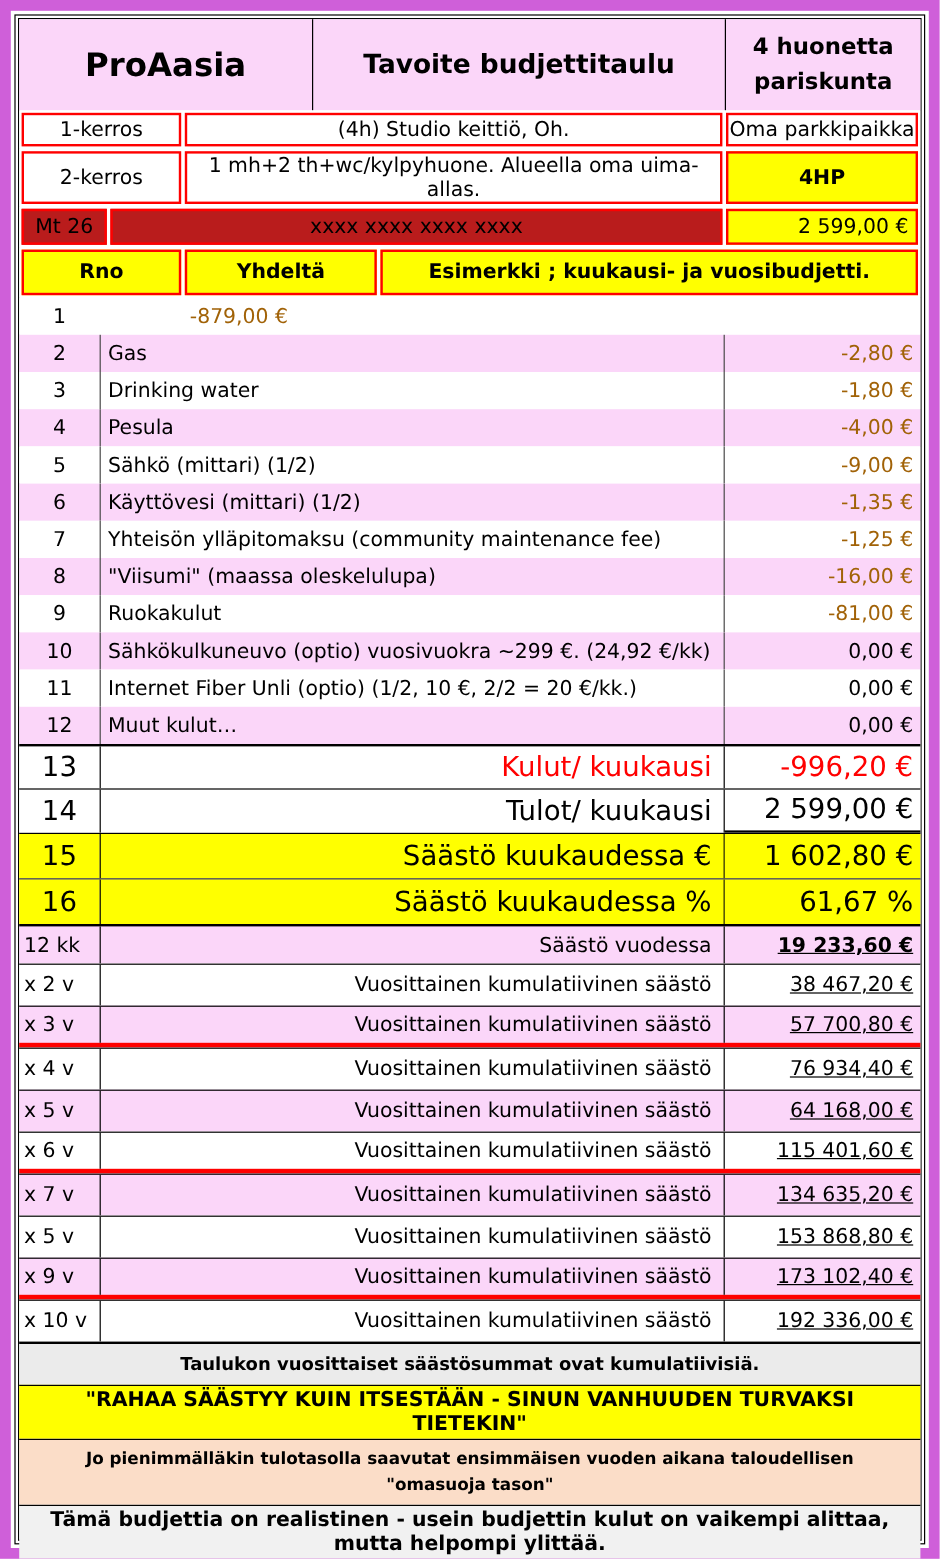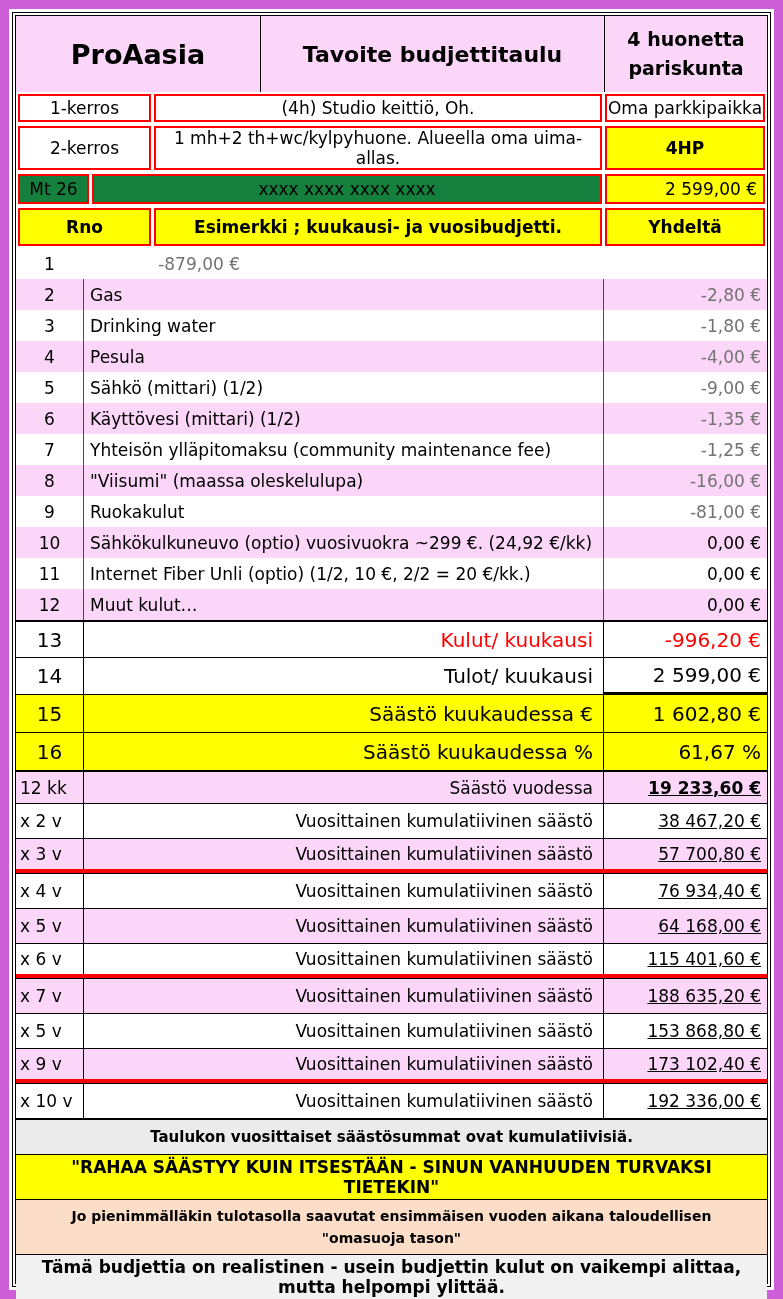--- a/index.html
+++ b/index.html
@@ -34,41 +34,41 @@
   .redrow .cell { border: 2px solid #FF0000; justify-content: center; text-align: center; font-size: 17px; }
   .i-label { width: 133px; }
   .i-desc { flex: 1; }
   .i-val { width: 160px; font-size: 16px; }
   .info1 { flex: 0 0 32px; }
   .info2 { flex: 0 0 34px; }
   .bg-yellow { background: #FFFF00 !important; }
   .bold { font-weight: bold; }
 
   .mtrow { flex: 0 0 34px; }
-  .mtrow .cell { background: #15803d; }
+  .mtrow .cell { background: #b91c1c; }
   .m-label { width: 71px; }
   .m-desc { flex: 1; }
   .mtrow .i-val { justify-content: flex-end; padding-right: 6px; text-align: right; }
 
   .rnorow { flex: 0 0 42px; }
   .rnorow .cell { background: #FFFF00; font-weight: bold; }
   .r-label { width: 133px; font-size: 21px; }
   .r-desc { flex: 1; font-size: 23px; }
   .r-val { width: 160px; font-size: 18px; }
 
   
   .erow { flex: 0 0 31px; background: #fff; font-size: 17px; }
   .erow.alt { background: #FBD6F9; }
   .e-num { width: 67px; justify-content: center; }
   .e-desc { flex: 1; border-left: 1px solid #4a4a4a; border-right: 1px solid #4a4a4a; padding-left: 6px; }
   .e-val { width: 163px; justify-content: flex-end; padding-right: 6px; }
-  .neg { color: #737373; }
-
-  
-  .srow { background: #fff; font-size: 20px; border-top: 1px solid #000; }
+  .neg { color: #a16207; }
+
+  
+  .srow { background: #fff; font-size: 23px; border-top: 1px solid #000; }
   .s13 { flex: 0 0 37px; border-top: 2px solid #000; }
   .s14 { flex: 0 0 37px; }
   .s15, .s16 { flex: 0 0 38px; }
   .s15 .cell, .s16 .cell { background: #FFFF00; }
   .s-num { width: 67px; justify-content: center; }
   .s-desc { flex: 1; border-left: 1px solid #000; border-right: 1px solid #000; justify-content: flex-end; padding-right: 10px; }
   .s-val { width: 163px; justify-content: flex-end; padding-right: 6px; }
   .s14 .s-val { border-bottom: 2px solid #000; }
   .redtext { color: #FF0000; }
 
@@ -116,22 +116,22 @@
   </div>
 
   <div class="row redrow mtrow">
     <div class="cell m-label">Mt 26</div>
     <div class="cell m-desc">xxxx xxxx xxxx xxxx</div>
     <div class="cell i-val bg-yellow">2 599,00 €</div>
   </div>
 
   <div class="row redrow rnorow">
     <div class="cell r-label">Rno</div>
+    <div class="cell r-val">Yhdeltä</div>
     <div class="cell r-desc">Esimerkki ; kuukausi- ja vuosibudjetti.</div>
-    <div class="cell r-val">Yhdeltä</div>
   </div>
 
   <div class="row erow">
     <div class="cell e-num">1</div>
     <div class="cell e-val neg">-879,00 €</div>
   </div>
   <div class="row erow alt">
     <div class="cell e-num">2</div>
     <div class="cell e-desc">Gas</div>
     <div class="cell e-val neg">-2,80 €</div>
@@ -235,21 +235,21 @@
     <div class="cell c-val">64 168,00 €</div>
   </div>
   <div class="row crow redline">
     <div class="cell c-label">x 6 v</div>
     <div class="cell c-desc">Vuosittainen kumulatiivinen säästö</div>
     <div class="cell c-val">115 401,60 €</div>
   </div>
   <div class="row crow alt">
     <div class="cell c-label">x 7 v</div>
     <div class="cell c-desc">Vuosittainen kumulatiivinen säästö</div>
-    <div class="cell c-val">188 635,20 €</div>
+    <div class="cell c-val">134 635,20 €</div>
   </div>
   <div class="row crow">
     <div class="cell c-label">x 5 v</div>
     <div class="cell c-desc">Vuosittainen kumulatiivinen säästö</div>
     <div class="cell c-val">153 868,80 €</div>
   </div>
   <div class="row crow alt redline">
     <div class="cell c-label">x 9 v</div>
     <div class="cell c-desc">Vuosittainen kumulatiivinen säästö</div>
     <div class="cell c-val">173 102,40 €</div>

